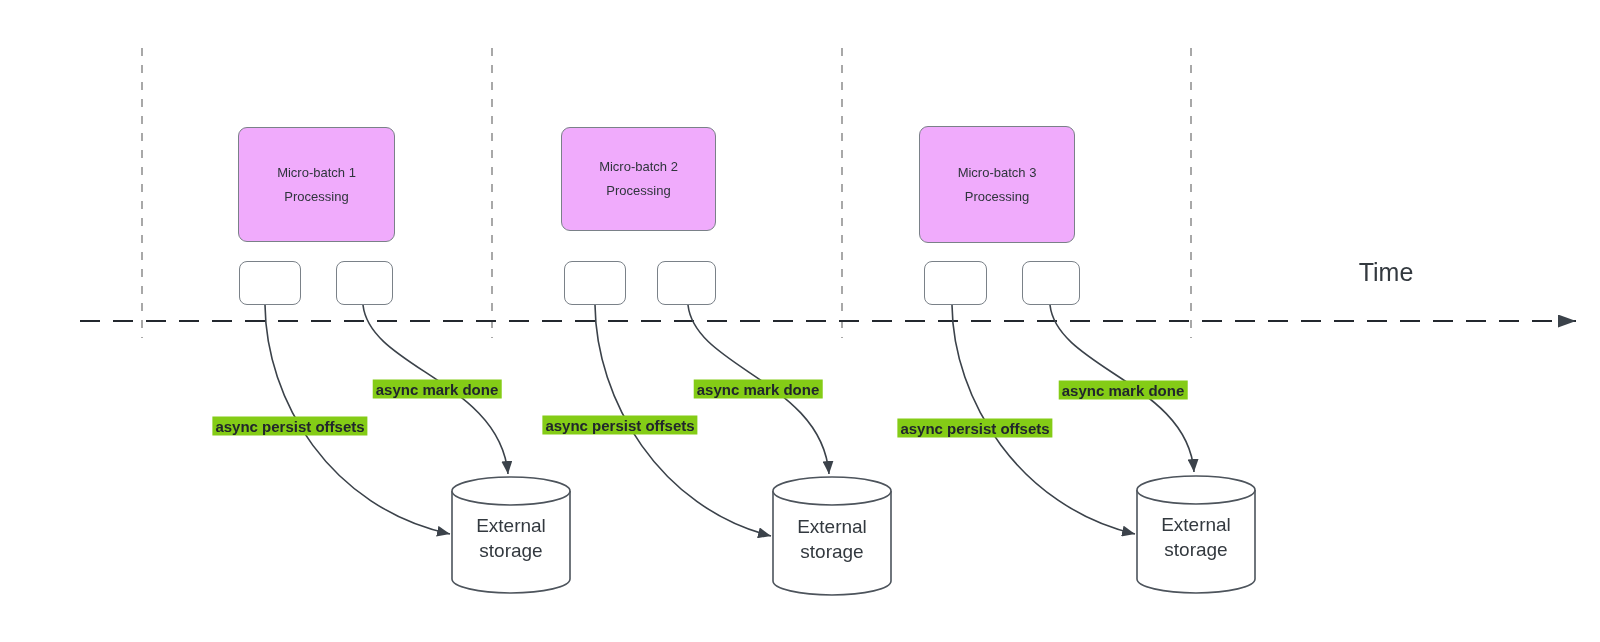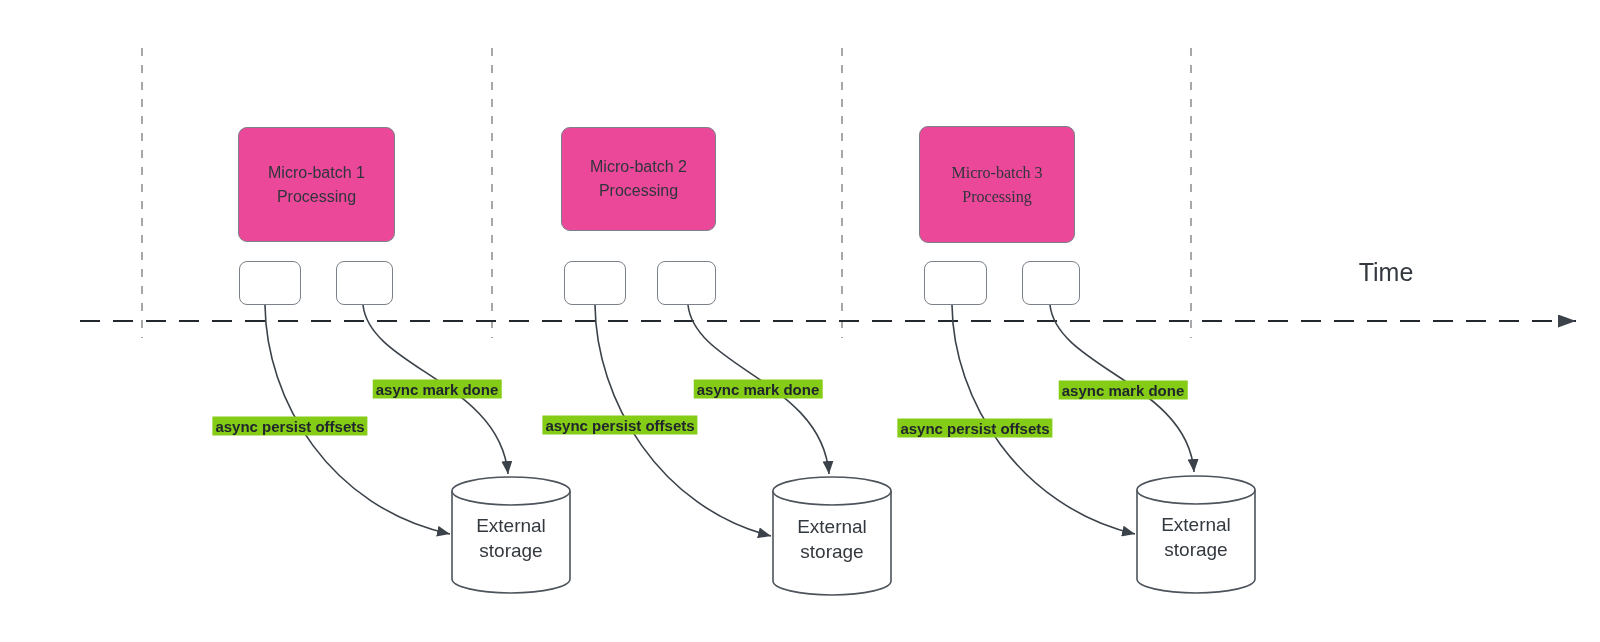--- a/index.html
+++ b/index.html
@@ -18,28 +18,28 @@
   .layer-svg {
     position: absolute;
     left: 0; top: 0;
     width: 1600px;
     height: 642px;
     z-index: 1;
   }
   .batch-box {
     position: absolute;
     z-index: 2;
-    background: #ec4899;
+    background: #f0abfc;
     border: 1.5px solid #7a8188;
     border-radius: 9px;
     display: flex;
     align-items: center;
     justify-content: center;
     text-align: center;
-    font-size: 16px;
+    font-size: 13px;
     line-height: 24px;
     color: #2f353c;
     box-sizing: border-box;
   }
   .mini-box {
     position: absolute;
     z-index: 2;
     background: #ffffff;
     border: 1.5px solid #7a8188;
     border-radius: 8px;
@@ -131,21 +131,21 @@
 
   <div class="batch-box" style="left:561px; top:127px; width:155px; height:104px;">
     <span style="width:140px;">Micro-batch 2 Processing</span>
   </div>
   <div class="mini-box" style="left:564px; top:261px; width:62px; height:44px;"></div>
   <div class="mini-box" style="left:657px; top:261px; width:59px; height:44px;"></div>
   <div class="edge-label" style="left:620px; top:425px;">async persist offsets</div>
   <div class="edge-label" style="left:758px; top:389px;">async mark done</div>
   <div class="storage-label" style="left:832px; top:514px;">External storage</div>
 
-  <div class="batch-box" style="left:919px; top:126px; width:156px; height:117px;font-family:Liberation Serif, serif;">
+  <div class="batch-box" style="left:919px; top:126px; width:156px; height:117px;">
     <span style="width:140px;">Micro-batch 3 Processing</span>
   </div>
   <div class="mini-box" style="left:924px; top:261px; width:63px; height:44px;"></div>
   <div class="mini-box" style="left:1022px; top:261px; width:58px; height:44px;"></div>
   <div class="edge-label" style="left:975px; top:428px;">async persist offsets</div>
   <div class="edge-label" style="left:1123px; top:390px;">async mark done</div>
   <div class="storage-label" style="left:1196px; top:512px;">External storage</div>
 
   <div class="time-label" style="left:1386px; top:272px;">Time</div>
 

